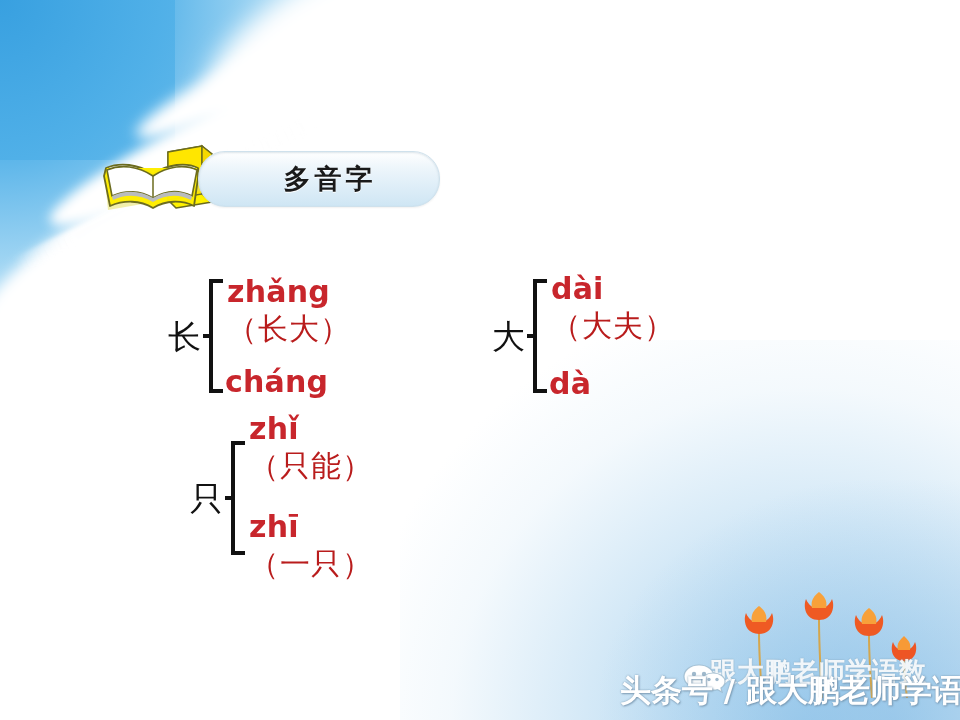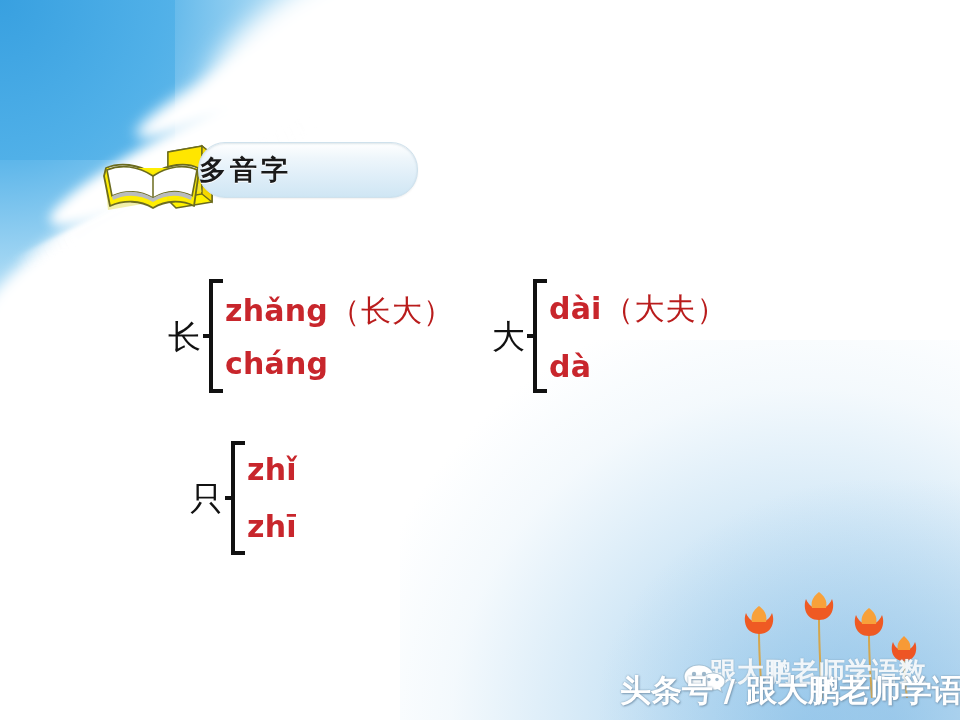--- a/index.html
+++ b/index.html
@@ -65,45 +65,45 @@
     background:radial-gradient(ellipse at 70% 80%, rgba(130,186,228,0.55) 0%, rgba(255,255,255,0) 72%);
     pointer-events:none;
   }
 
   
   .tulips{position:absolute;right:28px;bottom:22px;width:230px;height:140px;pointer-events:none;}
 
   
   .title-block{position:absolute;left:98px;top:140px;width:330px;height:80px;}
   .pill{
-    position:absolute;left:100px;top:2px;width:218px;height:54px;
+    position:absolute;left:100px;top:11px;width:218px;height:54px;
     border-radius:27px;
     background:linear-gradient(180deg,#ffffff 0%,#eef6fb 28%,#dfeef8 62%,#cfe6f4 100%);
     border:1px solid #cfe1ec;
     box-shadow:0 1px 2px rgba(120,150,170,0.25) inset, 0 1px 2px rgba(0,0,0,.06);
-    display:flex;align-items:center;justify-content:flex-start;
+    display:flex;align-items:center;justify-content:center;padding-left:22px;
   }
   .pill-text{
     font-family:"DejaVu Sans","Liberation Sans",sans-serif;
     font-size:27px;font-weight:bold;color:#1a1a1a;letter-spacing:4px;
     text-shadow:0 1px 0 rgba(255,255,255,.9);
   }
   .book-icon{position:absolute;left:0;top:0;width:118px;height:78px;}
 
   
   .group{position:absolute;display:flex;align-items:center;}
   .head-char{
     font-family:"DejaVu Sans","Liberation Sans",sans-serif;
     font-size:33px;color:#111;font-weight:500;
     line-height:1;margin-right:2px;
   }
   .brace{position:relative;width:22px;align-self:stretch;flex:0 0 22px;}
   .brace svg{position:absolute;left:0;top:0;}
   .rows{display:flex;flex-direction:column;justify-content:center;}
-  .row{display:flex;align-items:baseline;white-space:nowrap;}
+  .row{display:flex;align-items:baseline;white-space:nowrap;flex-direction:column;}
   .py{
     font-family:"DejaVu Sans","Liberation Sans",sans-serif;
     font-size:30px;font-weight:bold;color:#c8262c;
     letter-spacing:.2px;
   }
   .word{
     font-family:"DejaVu Serif","Liberation Serif",serif;
     font-size:30px;color:#b91c1c;margin-left:2px;letter-spacing:1px;
   }
 
@@ -246,23 +246,25 @@
     <span class="head-char">只</span>
     <span class="brace">
       <svg width="22" height="116" viewBox="0 0 22 116">
         <path d="M18 3 L8 3 L8 113 L18 113" fill="none" stroke="#111" stroke-width="4" stroke-linecap="square"></path>
         <path d="M8 58 L0 58" fill="none" stroke="#111" stroke-width="4" stroke-linecap="square"></path>
       </svg>
     </span>
     <div class="rows">
       <div class="row">
         <span class="py">zhǐ</span>
+        <span class="word">（只能）</span>
       </div>
       <div class="row">
         <span class="py">zhī</span>
+        <span class="word">（一只）</span>
       </div>
     </div>
   </div>
 
   <div class="footer">
     <span class="wm-ghost">跟大鹏老师学语数</span>
     <svg class="wechat-icon" viewBox="0 0 46 34">
       <path d="M17 3 C8 3 2 8.5 2 14.5 C2 18 3.9 21.1 7 23.1 L5.6 28 L11 25.3 C12.9 25.8 14.9 26 17 26 C26 26 32 20.5 32 14.5 C32 8.5 26 3 17 3 Z" fill="#ffffff" stroke="rgba(150,180,200,.75)" stroke-width="1.2"></path>
       <circle cx="12" cy="12" r="2.2" fill="#9fb9cc"></circle>
       <circle cx="22" cy="12" r="2.2" fill="#9fb9cc"></circle>

